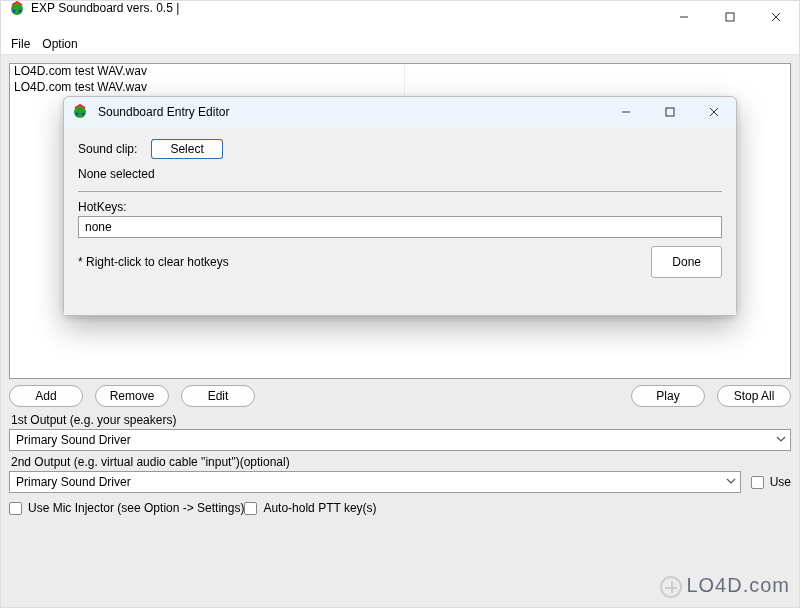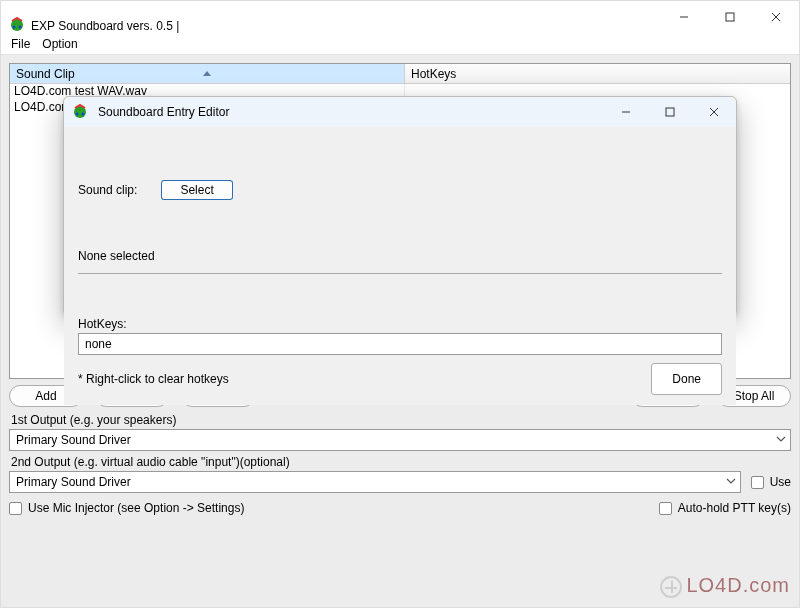--- a/index.html
+++ b/index.html
@@ -19,21 +19,21 @@
     width: 800px;
     height: 608px;
     background: #fff;
     border: 1px solid #ddd;
     display: flex;
     flex-direction: column;
   }
   .titlebar {
     height: 32px;
     display: flex;
-    align-items: flex-end;
+    align-items: flex-start;
     padding: 0 0 0 8px;
     background: #fff;
   }
   .title-icon {
     width: 16px; height: 16px;
     position: relative;
     margin-right: 6px;
   }
   .title-icon svg { width:16px; height:16px; }
   .titlebar-title { flex: 0 0 auto; }
@@ -114,21 +114,21 @@
     display:flex; align-items:center;
     background:#fff; border:1px solid #9a9a9a;
     height:22px; padding:0 4px 0 6px;gap:14px;
   }
   .combo-text { flex:1; }
   .combo-arrow svg{ width:10px;height:10px; }
   .row2 { display:flex; gap:10px; align-items:center; }
   .row2 .combo { flex:1; }
   .chk { display:flex; align-items:center; gap:6px; padding:2px 0;}
   .chkbox { width:13px;height:13px;border:1px solid #888;border-radius:2px;background:#fff;}
-  .bottom-row { display:flex; justify-content:space-between; padding-top:6px;}
+  .bottom-row { display:flex; padding-top:6px;}
   
   .modal {
     position:absolute;
     left: 63px; top: 96px;
     width: 674px; height: 220px;
     background:#fef9c3;
     border:1px solid #bcbcbc;
     border-radius:6px;
     box-shadow: 0 12px 30px rgba(0,0,0,.28), 0 2px 6px rgba(0,0,0,.15);
     display:flex; flex-direction:column;
@@ -136,21 +136,21 @@
   .modal-titlebar {
     height:30px; background:#eef4fb;
     display:flex; align-items:center;
     padding-left:8px;
     border-top-left-radius:6px; border-top-right-radius:6px;
   }
   .modal-title { margin-left:4px; }
   .modal-winbtns { margin-left:auto; display:flex; }
   .modal-winbtns .win-btn { width:44px; height:30px; }
   .modal-body { flex:1; padding:10px 14px 10px 14px; background:#f0f0f0;}
-  .mrow { display:flex; align-items:center; gap:24px; padding:2px 0;margin-top:41px;}
+  .mrow { display:flex; align-items:center; gap:14px; padding:2px 0;}
   .select-btn {
     border:1px dotted #2a6fb5;
     outline:1px solid #2a6fb5;
     outline-offset:-1px;
     background:#fdfdfd;
     border-radius:3px;
     padding:2px 18px;
     font-size:12px;
   }
   .hr { border-top:1px solid #a8a8a8; margin:8px 0 6px 0; height:0;}
@@ -159,21 +159,21 @@
     padding:3px 6px; font-size:12px;
   }
   .done-btn {
     background:#fff; border:1px solid #adadad; border-radius:3px;
     padding:8px 20px;
   }
   .modal-footer { display:flex; align-items:center; padding-top:8px;}
   .modal-footer .spacer{flex:1;}
   .watermark {
     position:absolute; right:10px; bottom:10px;
-    color:#7f1d1d; font-size:20px; letter-spacing:1px;
+    color:#0f172a; font-size:20px; letter-spacing:1px;
     font-weight:300; opacity:.6; pointer-events:none;
   }
   .watermark .globe{
     display:inline-block;width:22px;height:22px;border:2px solid #bbb;border-radius:50%;
     vertical-align:middle;margin-right:4px;position:relative;
   }
   .watermark .globe::before{content:"";position:absolute;left:3px;right:3px;top:50%;border-top:2px solid #bbb;}
   .watermark .globe::after{content:"";position:absolute;top:3px;bottom:3px;left:50%;border-left:2px solid #bbb;}
 </style>
 </head>
@@ -208,33 +208,20 @@
       </div>
   </div>
 
   <div class="menubar">
     <span class="menu-item">File</span>
     <span class="menu-item">Option</span>
   </div>
 
   <div class="content">
     <div class="table-border">
-      <div class="table-header">
-        <div class="th th-sound sorted">
-          <span>Sound Clip</span>
-          <span class="sort-chevron">
-            <svg viewBox="0 0 8 5">
-                <path d="M0 5 L4 0 L8 5 Z" fill="#5a7aa0"></path>
-              </svg>
-          </span>
-        </div>
-        <div class="th th-hot">
-          <span>HotKeys</span>
-        </div>
-      </div>
       <div class="table-body">
         <div class="row">
           <div class="cell cell1">LO4D.com test WAV.wav</div>
           <div class="cell cell2"></div>
         </div>
         <div class="row">
           <div class="cell cell1">LO4D.com test WAV.wav</div>
           <div class="cell cell2"></div>
         </div>
       </div>

